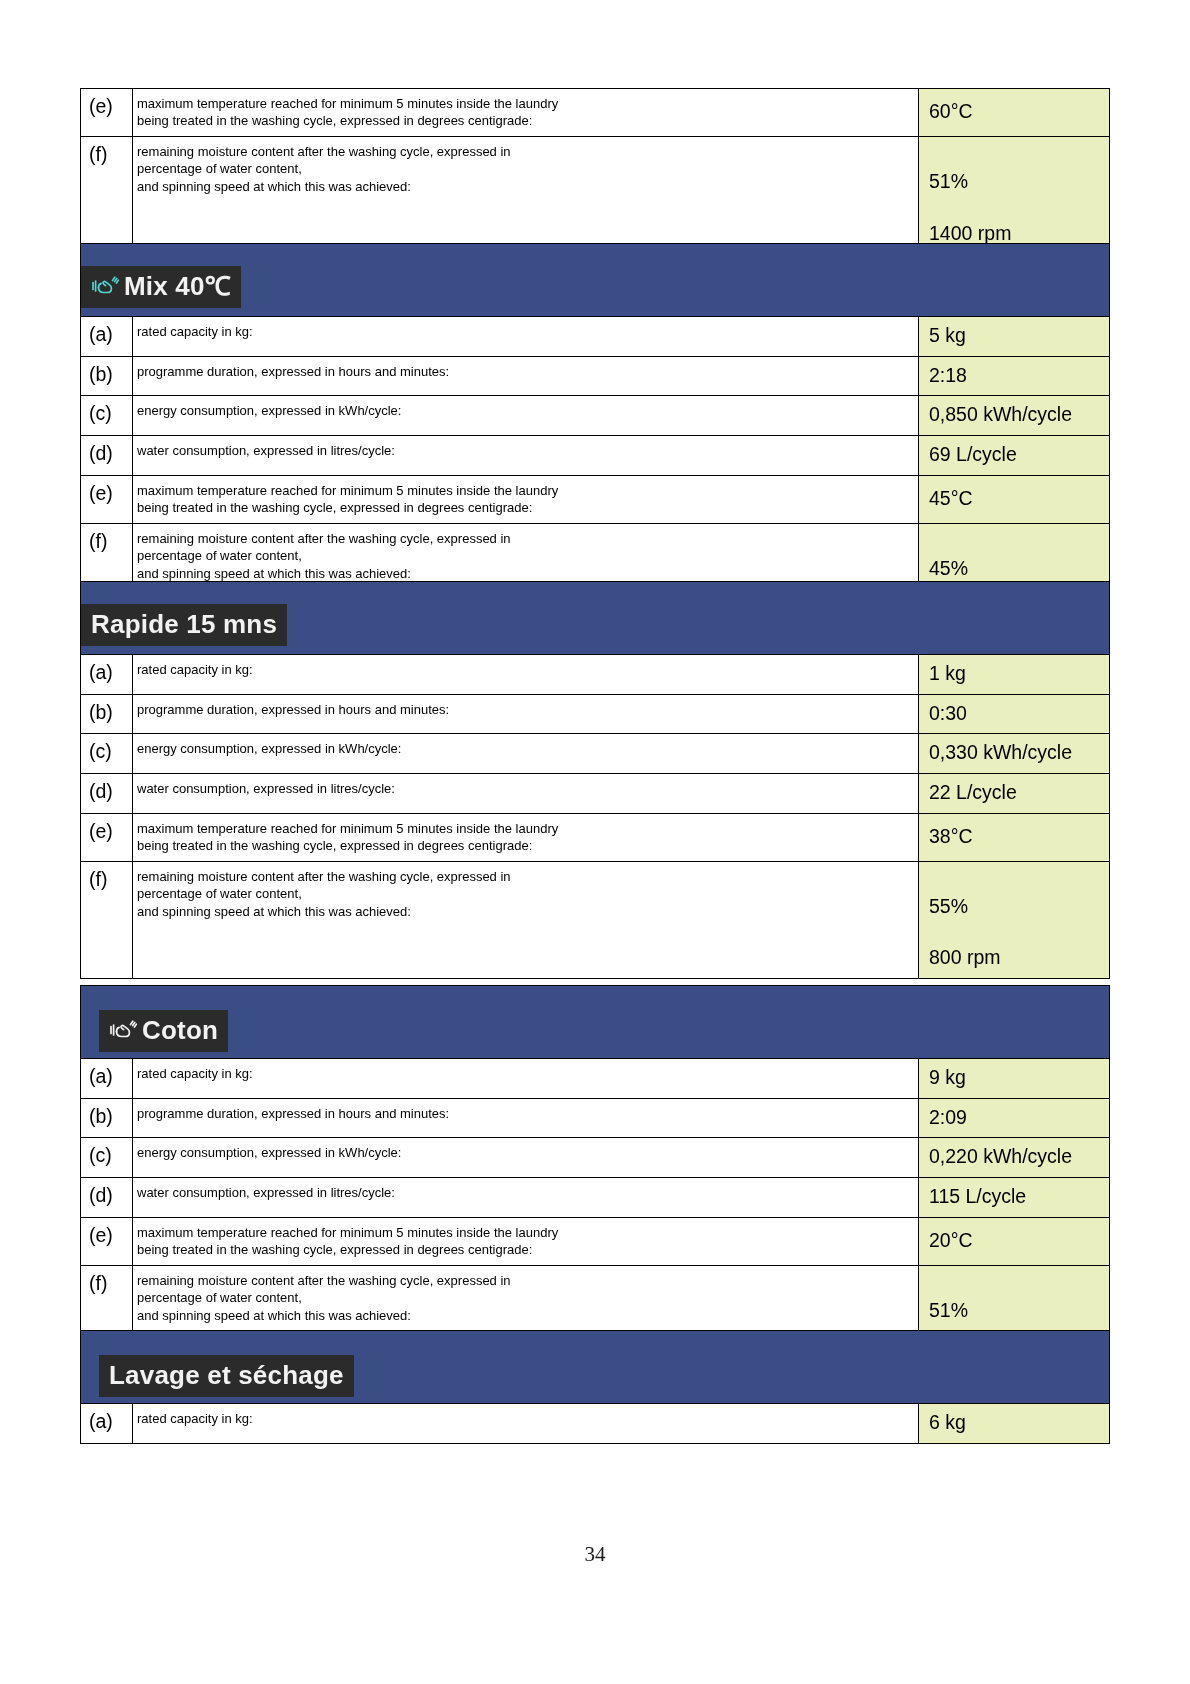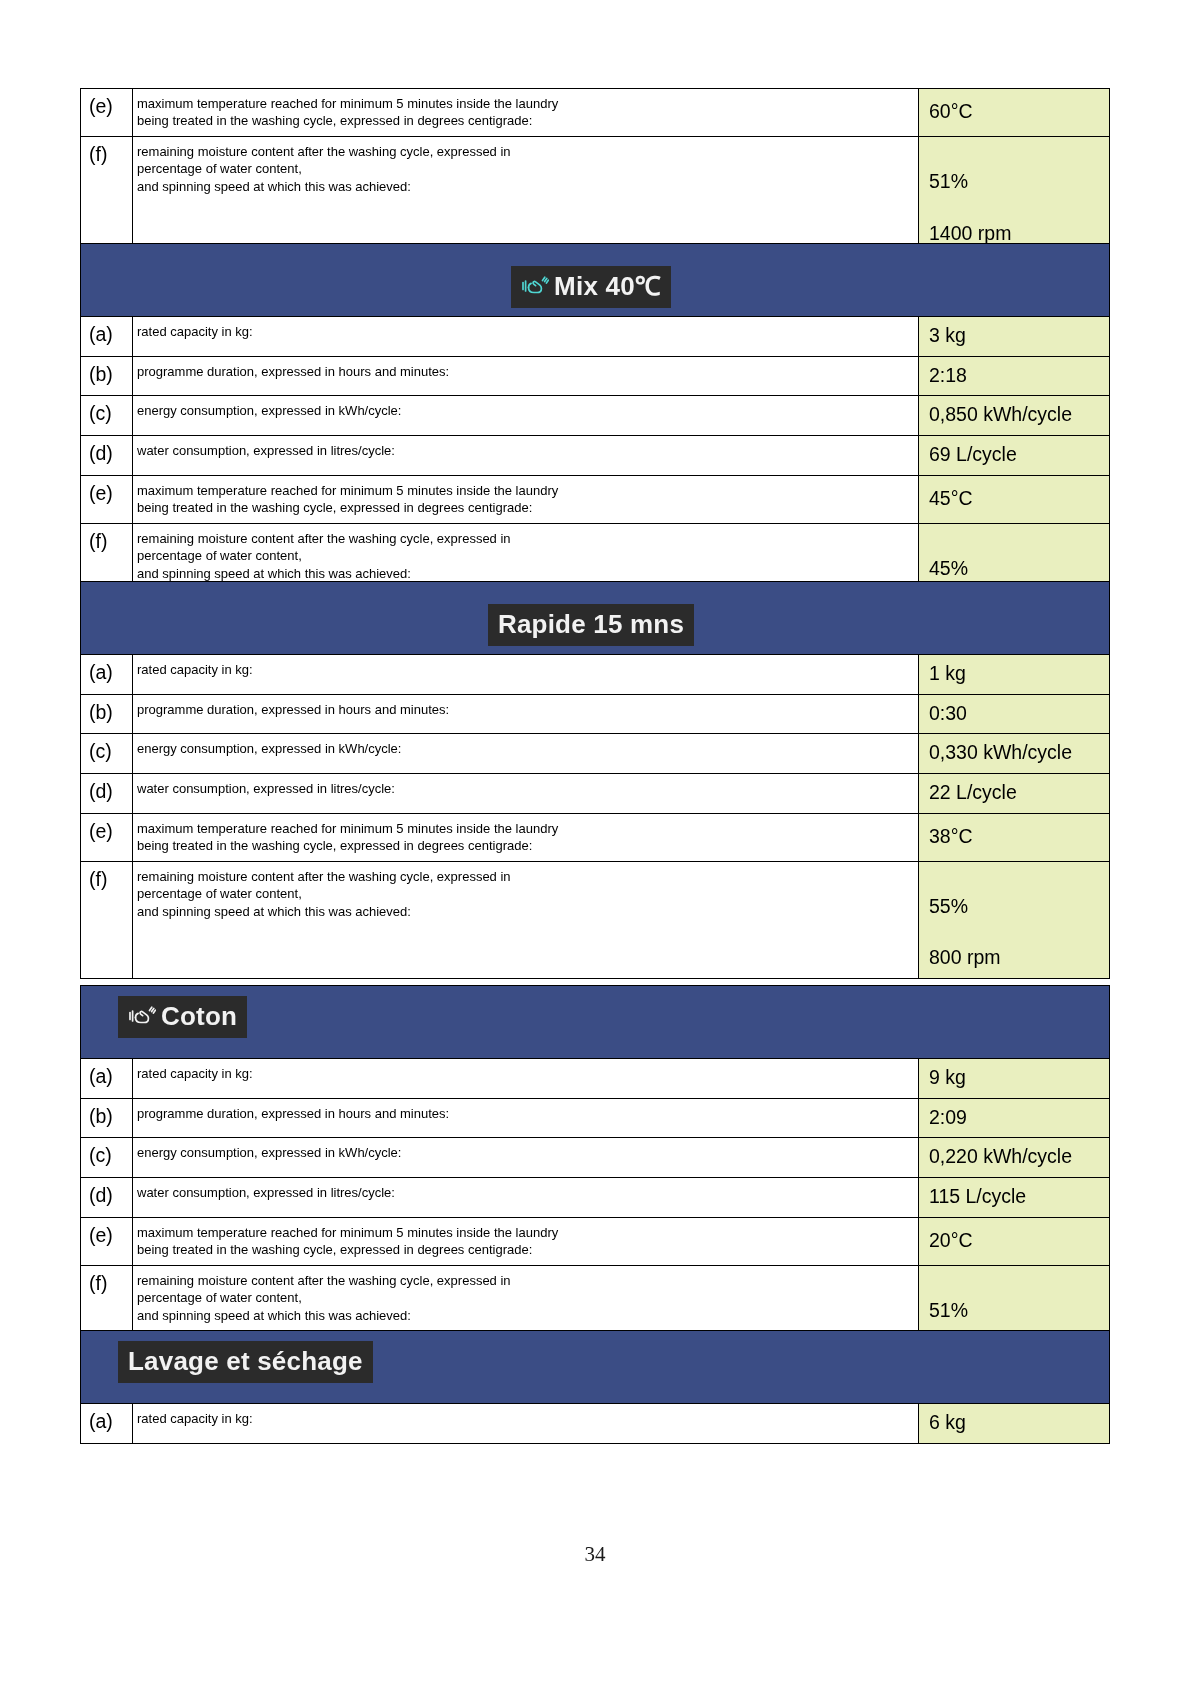--- a/index.html
+++ b/index.html
@@ -58,28 +58,27 @@
     font-weight: 600;
     line-height: 1;
     padding: 7px 10px 9px 10px;
     letter-spacing: 0.2px;
     white-space: nowrap;
   }
   .hdr-cell.center .badge-wrap {
     position: absolute;
     left: 0; right: 8px;
     bottom: 8px;
-    text-align: center;
+    text-align: left;
   }
   .hdr-cell.left .badge-wrap {
     position: absolute;
     left: 18px;
-    bottom: 20px;
+    bottom: 6px;
     text-align: left;
-    margin-left: 19px;
   }
 
   .badge-icon { display: inline-block; width: 28px; height: 24px; flex: 0 0 auto; }
   .badge-icon svg { display: block; width: 28px; height: 24px; }
 
   
   .letter-cell {
     width: 52px;
     font-size: 19.5px;
     padding: 6px 0 7px 8px !important;
@@ -183,21 +182,21 @@
               </span>
               <span>Mix 40℃</span>
             </span>
           </span>
         </td>
       </tr>
 
       <tr>
         <td class="letter-cell">(a)</td>
         <td class="label-cell">rated capacity in kg:</td>
-        <td class="value-cell mid">3 kg</td>
+        <td class="value-cell mid">5 kg</td>
       </tr>
       <tr>
         <td class="letter-cell">(b)</td>
         <td class="label-cell">programme duration, expressed in hours and minutes:</td>
         <td class="value-cell mid">2:18</td>
       </tr>
       <tr>
         <td class="letter-cell">(c)</td>
         <td class="label-cell">energy consumption, expressed in kWh/cycle:</td>
         <td class="value-cell mid">0,850 kWh/cycle</td>

